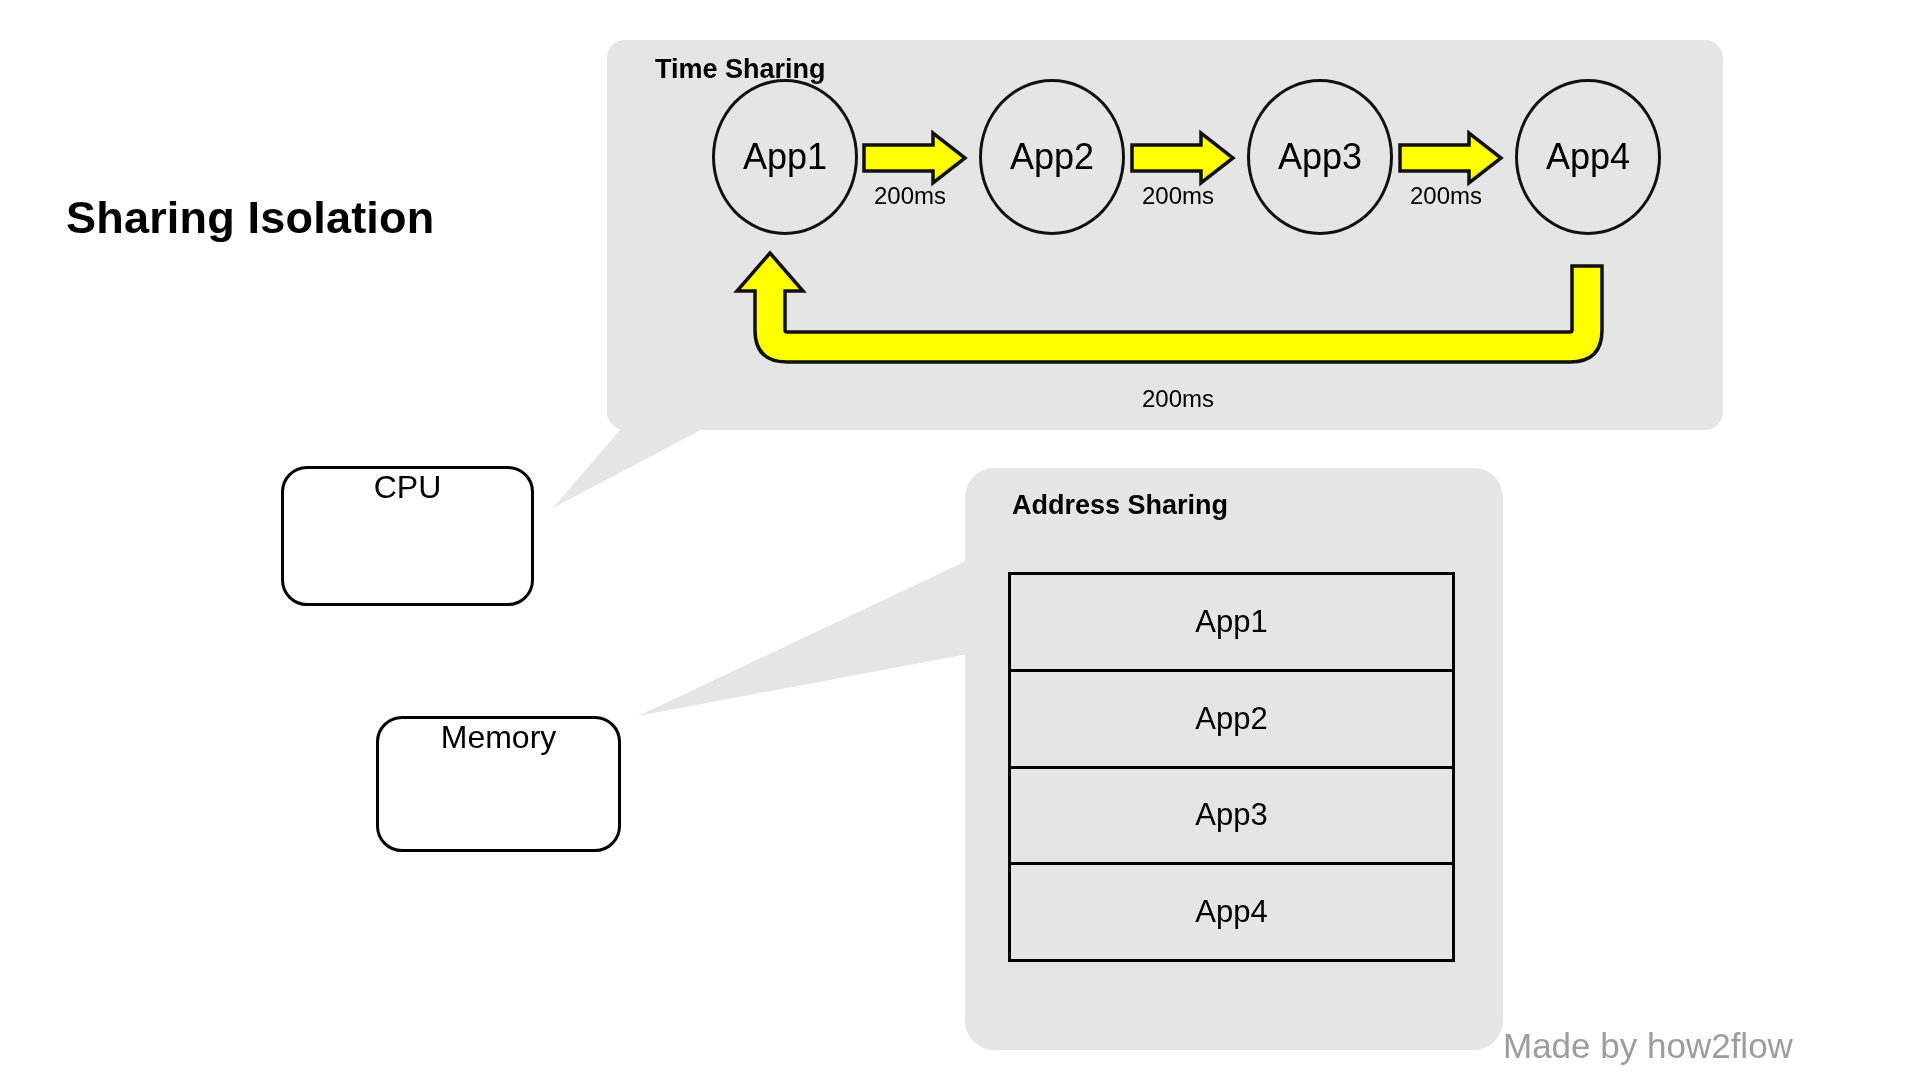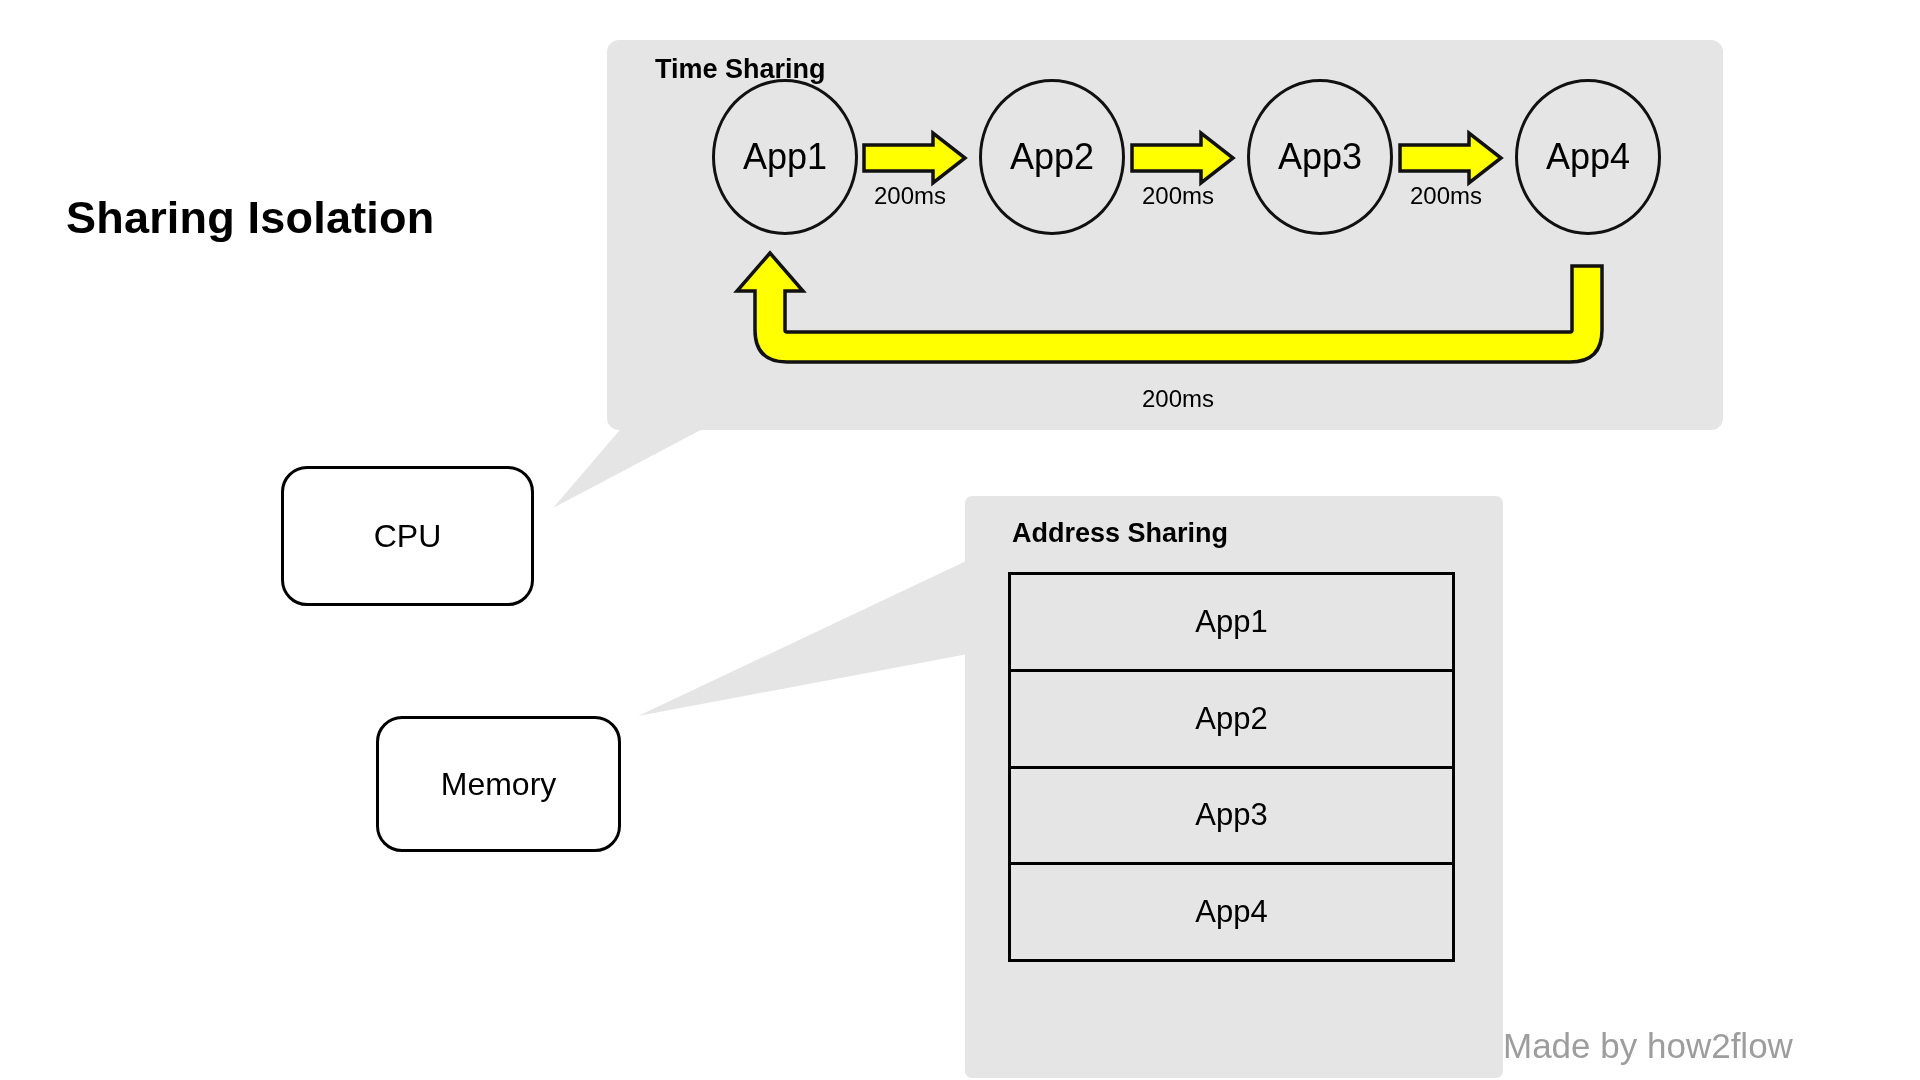--- a/index.html
+++ b/index.html
@@ -35,28 +35,28 @@
 
   
   .panel {
     background: #e5e5e5;
   }
   .panel-time {
     left: 607px;
     top: 40px;
     width: 1116px;
     height: 390px;
-    border-radius: 12px;
+    border-radius: 18px;
   }
   .panel-addr {
     left: 965px;
-    top: 496px;
+    top: 468px;
     width: 538px;
     height: 582px;
-    border-radius: 7px;
+    border-radius: 29px;
   }
   .panel-title {
     position: absolute;
     font-size: 27px;
     font-weight: bold;
     white-space: nowrap;
   }
   .panel-time .panel-title { left: 48px; top: 14px; }
   .panel-addr .panel-title { left: 47px; top: 22px; }
 
@@ -87,21 +87,20 @@
     text-align: center;
   }
 
   
   .res-box {
     position: absolute;
     border: 3px solid #000000;
     border-radius: 26px;
     background: #ffffff;
     display: flex;
-    align-items: center;
     justify-content: center;
     font-size: 32px;
     box-sizing: border-box;
   }
   .res-cpu    { left: 281px; top: 466px; width: 253px; height: 140px; }
   .res-memory { left: 376px; top: 716px; width: 245px; height: 136px; }
 
   
   .addr-table {
     position: absolute;

